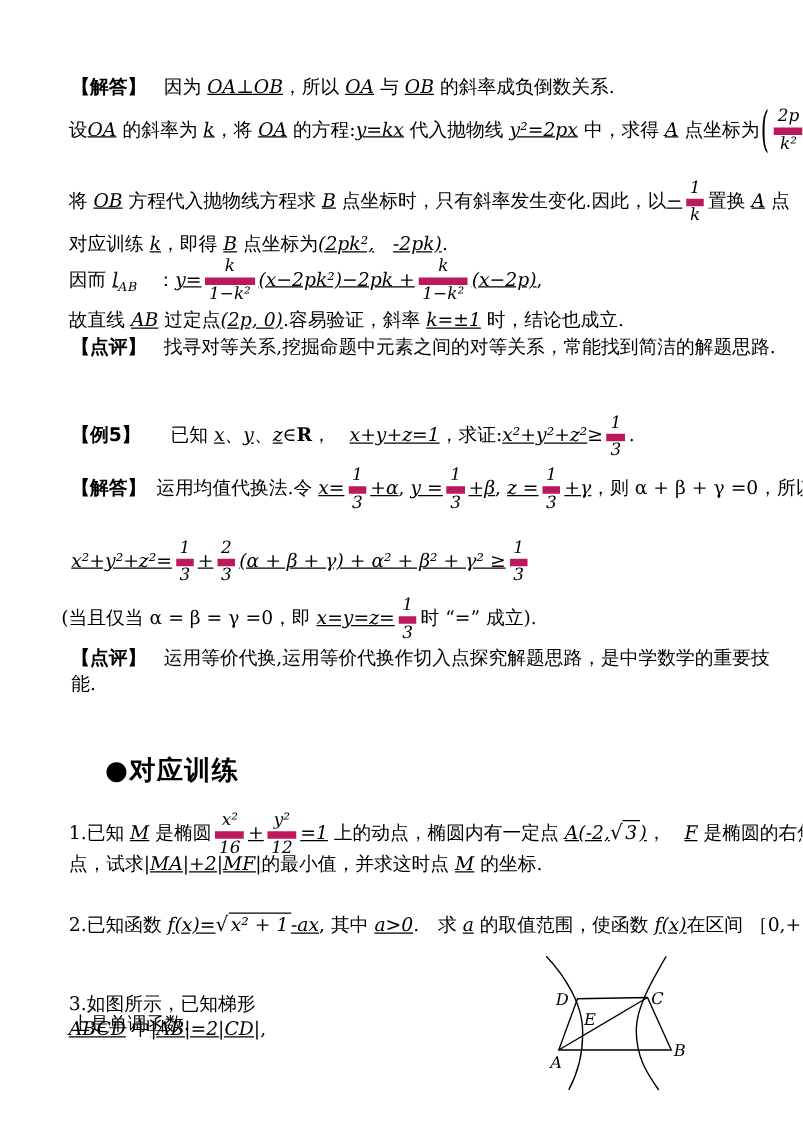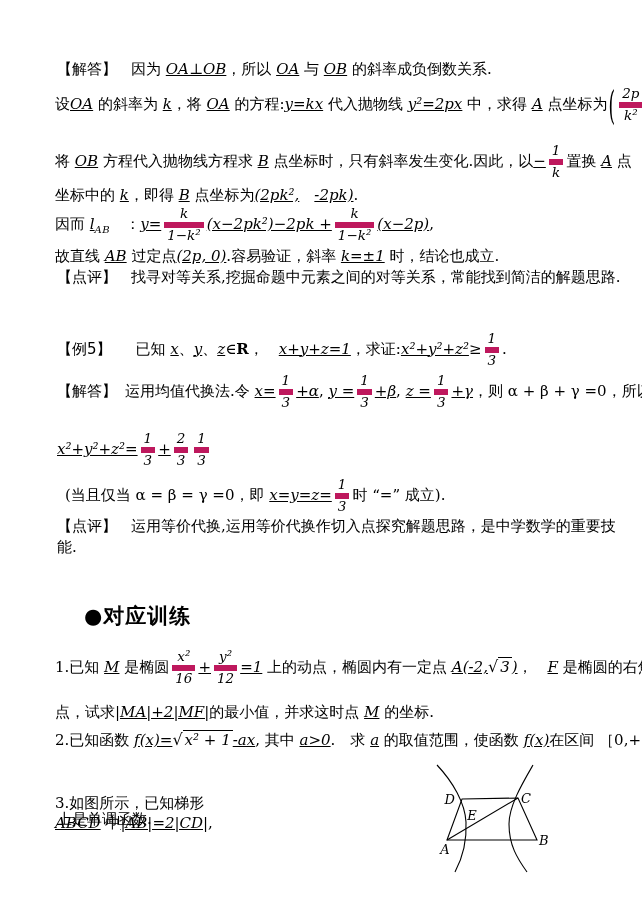--- a/index.html
+++ b/index.html
@@ -7,21 +7,21 @@
     width:642px;height:907px;position:relative;overflow:hidden;
     background:#ffffff;color:#000000;
     font-family:"DejaVu Serif", serif;
     font-size:15px;
   }
   .line{position:absolute;white-space:nowrap;line-height:22px;}
   .txt{font-style:normal;}
   .mth{font-style:italic;font-family:"DejaVu Serif", serif;text-decoration:underline;}
   .rset{font-weight:bold;font-style:normal;}
   .sb{font-size:10px;font-style:italic;vertical-align:-4px;letter-spacing:0.5px;}
-  .lbl{font-weight:normal;font-family:"DejaVu Sans", sans-serif;font-size:15px;}
+  .lbl{font-weight:bold;font-family:"DejaVu Sans", sans-serif;font-size:15px;}
   .g1{margin-right:14px;}
   .g2{margin-right:24px;}
   .g3{margin-right:8px;}
   .frac{
     display:inline-block;text-align:center;vertical-align:middle;
     font-style:italic;font-size:13.5px;line-height:1.15;margin:0 3px;
   }
   .frac .num{display:block;border-bottom:6px solid #be185d;padding:0 3px;}
   .frac .den{display:block;padding:0 3px;}
   .bigp{
@@ -39,46 +39,46 @@
   .figure svg text{font-family:"DejaVu Serif", serif;font-style:italic;font-size:13px;fill:#000;}
 </style>
 </head>
 <body>
 
 <div class="line" style="top:58px;left:57px;">
   <span class="lbl g1">【解答】</span><span><span class="txt">因为 </span><span class="mth">OA⊥OB</span><span class="txt">，所以 </span><span class="mth">OA</span><span class="txt"> 与 </span><span class="mth">OB</span><span class="txt"> 的斜率成负倒数关系.</span></span>
 </div>
 <div class="line" style="top:86px;left:55px;"><span class="txt">设</span><span class="mth">OA</span><span class="txt"> 的斜率为 </span><span class="mth">k</span><span class="txt">，将 </span><span class="mth">OA</span><span class="txt"> 的方程:</span><span class="mth">y=kx</span><span class="txt"> 代入抛物线 </span><span class="mth">y²=2px</span><span class="txt"> 中，求得 </span><span class="mth">A</span><span class="txt"> 点坐标为</span><span class="bigp">(</span><span class="frac"><span class="num">2p</span><span class="den">k²</span></span></div>
 <div class="line" style="top:143px;left:55px;"><span class="txt">将 </span><span class="mth">OB</span><span class="txt"> 方程代入抛物线方程求 </span><span class="mth">B</span><span class="txt"> 点坐标时，只有斜率发生变化.因此，以</span><span class="mth">−</span><span class="frac"><span class="num">1</span><span class="den">k</span></span><span class="txt">置换 </span><span class="mth">A</span><span class="txt"> 点</span></div>
-<div class="line" style="top:184px;left:55px;"><span class="txt">坐标中的 </span><span class="mth">k</span><span class="txt">，即得 </span><span class="mth">B</span><span class="txt"> 点坐标为</span><span class="mth">(2pk²,</span><span class="txt">　</span><span class="mth">-2pk)</span><span class="txt">.</span></div>
+<div class="line" style="top:184px;left:55px;"><span class="txt">对应训练 </span><span class="mth">k</span><span class="txt">，即得 </span><span class="mth">B</span><span class="txt"> 点坐标为</span><span class="mth">(2pk²,</span><span class="txt">　</span><span class="mth">-2pk)</span><span class="txt">.</span></div>
 <div class="line" style="top:206px;left:55px;"><span class="txt">因而 </span><span class="mth">l</span><span class="sb">AB</span><span class="txt">　：</span><span class="mth">y=</span><span class="frac"><span class="num">k</span><span class="den">1−k²</span></span><span class="mth">(x−2pk²)−2pk +</span><span class="frac"><span class="num">k</span><span class="den">1−k²</span></span><span class="mth">(x−2p)</span><span class="txt">,</span></div>
 <div class="line" style="top:245px;left:55px;text-align:center;"><span class="txt">故直线 </span><span class="mth">AB</span><span class="txt"> 过定点</span><span class="mth">(2p, 0)</span><span class="txt">.容易验证，斜率 </span><span class="mth">k=±1</span><span class="txt"> 时，结论也成立.</span></div>
 <div class="line" style="top:266px;left:57px;">
   <span class="lbl g1">【点评】</span><span class="txt">找寻对等关系,挖掘命题中元素之间的对等关系，常能找到简洁的解题思路.</span>
 </div>
 
 <div class="line" style="top:331px;left:57px;">
   <span class="lbl g2">【例5】</span><span><span class="txt">已知 </span><span class="mth">x</span><span class="txt">、</span><span class="mth">y</span><span class="txt">、</span><span class="mth">z</span><span class="txt">∈</span><span class="rset">R</span><span class="txt">，　</span><span class="mth">x+y+z=1</span><span class="txt">，求证:</span><span class="mth">x²+y²+z²</span><span class="txt">≥</span><span class="frac"><span class="num">1</span><span class="den">3</span></span><span class="txt">.</span></span>
 </div>
 <div class="line" style="top:373px;left:57px;">
   <span class="lbl g3">【解答】</span><span><span class="txt">运用均值代换法.令 </span><span class="mth">x=</span><span class="frac"><span class="num">1</span><span class="den">3</span></span><span class="mth">+α</span><span class="txt">, </span><span class="mth">y =</span><span class="frac"><span class="num">1</span><span class="den">3</span></span><span class="mth">+β</span><span class="txt">, </span><span class="mth">z =</span><span class="frac"><span class="num">1</span><span class="den">3</span></span><span class="mth">+γ</span><span class="txt">，则 α + β + γ =0，所以</span></span>
 </div>
-<div class="line" style="top:431px;left:57px;"><span class="mth">x²+y²+z²=</span><span class="frac"><span class="num">1</span><span class="den">3</span></span><span class="mth">+</span><span class="frac"><span class="num">2</span><span class="den">3</span></span><span class="frac"><span class="num">1</span><span class="den">3</span></span></div>
-<div class="line" style="top:477px;left:65px;"><span class="txt">(当且仅当 α = β = γ =0，即 </span><span class="mth">x=y=z=</span><span class="frac"><span class="num">1</span><span class="den">3</span></span><span class="txt">时 “=” 成立).</span></div>
+<div class="line" style="top:431px;left:57px;"><span class="mth">x²+y²+z²=</span><span class="frac"><span class="num">1</span><span class="den">3</span></span><span class="mth">+</span><span class="frac"><span class="num">2</span><span class="den">3</span></span><span class="mth">(α + β + γ) + α² + β² + γ² ≥</span><span class="frac"><span class="num">1</span><span class="den">3</span></span></div>
+<div class="line" style="top:477px;left:49px;"><span class="txt">(当且仅当 α = β = γ =0，即 </span><span class="mth">x=y=z=</span><span class="frac"><span class="num">1</span><span class="den">3</span></span><span class="txt">时 “=” 成立).</span></div>
 <div class="line" style="top:515px;left:57px;text-align:right;">
   <span class="lbl g1">【点评】</span><span class="txt">运用等价代换,运用等价代换作切入点探究解题思路，是中学数学的重要技</span>
 </div>
 <div class="line" style="top:536px;left:57px;">
   <span class="txt">能.</span>
 </div>
 
 <div class="heading" style="top:602px;left:84px;text-align:right;">●对应训练</div>
 
 <div class="line" style="top:649px;left:55px;"><span class="txt">1.已知 </span><span class="mth">M</span><span class="txt"> 是椭圆</span><span class="frac"><span class="num">x²</span><span class="den">16</span></span><span class="mth">+</span><span class="frac"><span class="num">y²</span><span class="den">12</span></span><span class="mth">=1</span><span class="txt"> 上的动点，椭圆内有一定点 </span><span class="mth">A(-2,</span><span class="sqrt"><span class="rad">√</span><span class="sqb">3</span></span><span class="mth">)</span><span class="txt">，　</span><span class="mth">F</span><span class="txt"> 是椭圆的右焦</span></div>
-<div class="line" style="top:701px;left:55px;"><span class="txt">点，试求</span><span class="mth">|MA|+2|MF|</span><span class="txt">的最小值，并求这时点 </span><span class="mth">M</span><span class="txt"> 的坐标.</span></div>
+<div class="line" style="top:680px;left:55px;"><span class="txt">点，试求</span><span class="mth">|MA|+2|MF|</span><span class="txt">的最小值，并求这时点 </span><span class="mth">M</span><span class="txt"> 的坐标.</span></div>
 <div class="line" style="top:729px;left:55px;"><span class="txt">2.已知函数 </span><span class="mth">f(x)=</span><span class="sqrt"><span class="rad">√</span><span class="sqb">x² + 1</span></span><span class="mth">-ax</span><span class="txt">, 其中 </span><span class="mth">a&gt;0</span><span class="txt">.　求 </span><span class="mth">a</span><span class="txt"> 的取值范围，使函数 </span><span class="mth">f(x)</span><span class="txt">在区间 ［0,+∞)</span></div>
 <div class="line" style="top:765px;left:57px;margin-top:43px;"><span class="txt">上是单调函数.</span></div>
 <div class="line" style="top:792px;left:55px;"><span class="txt">3.如图所示，已知梯形</span></div>
 <div class="line" style="top:812px;left:55px;"><span class="mth">ABCD</span><span class="txt"> 中</span><span class="mth">|AB|=2|CD|</span><span class="txt">,</span></div>
 
 <div class="figure" style="top:758px;left:415px;width:140px;height:135px;">
   <svg width="140" height="135" viewBox="0 0 140 135">
     <path d="M22,7 C38,24 50,45 51,64 C52,84 48,99 40,114" fill="none" stroke="#000" stroke-width="1.1"></path>
     <path d="M118,7 C107,26 94,48 94,66 C94,87 102,100 112,114" fill="none" stroke="#000" stroke-width="1.1"></path>
     <path d="M32,82 L122,82 L103,40 L47,41 Z" fill="none" stroke="#000" stroke-width="1.1"></path>

